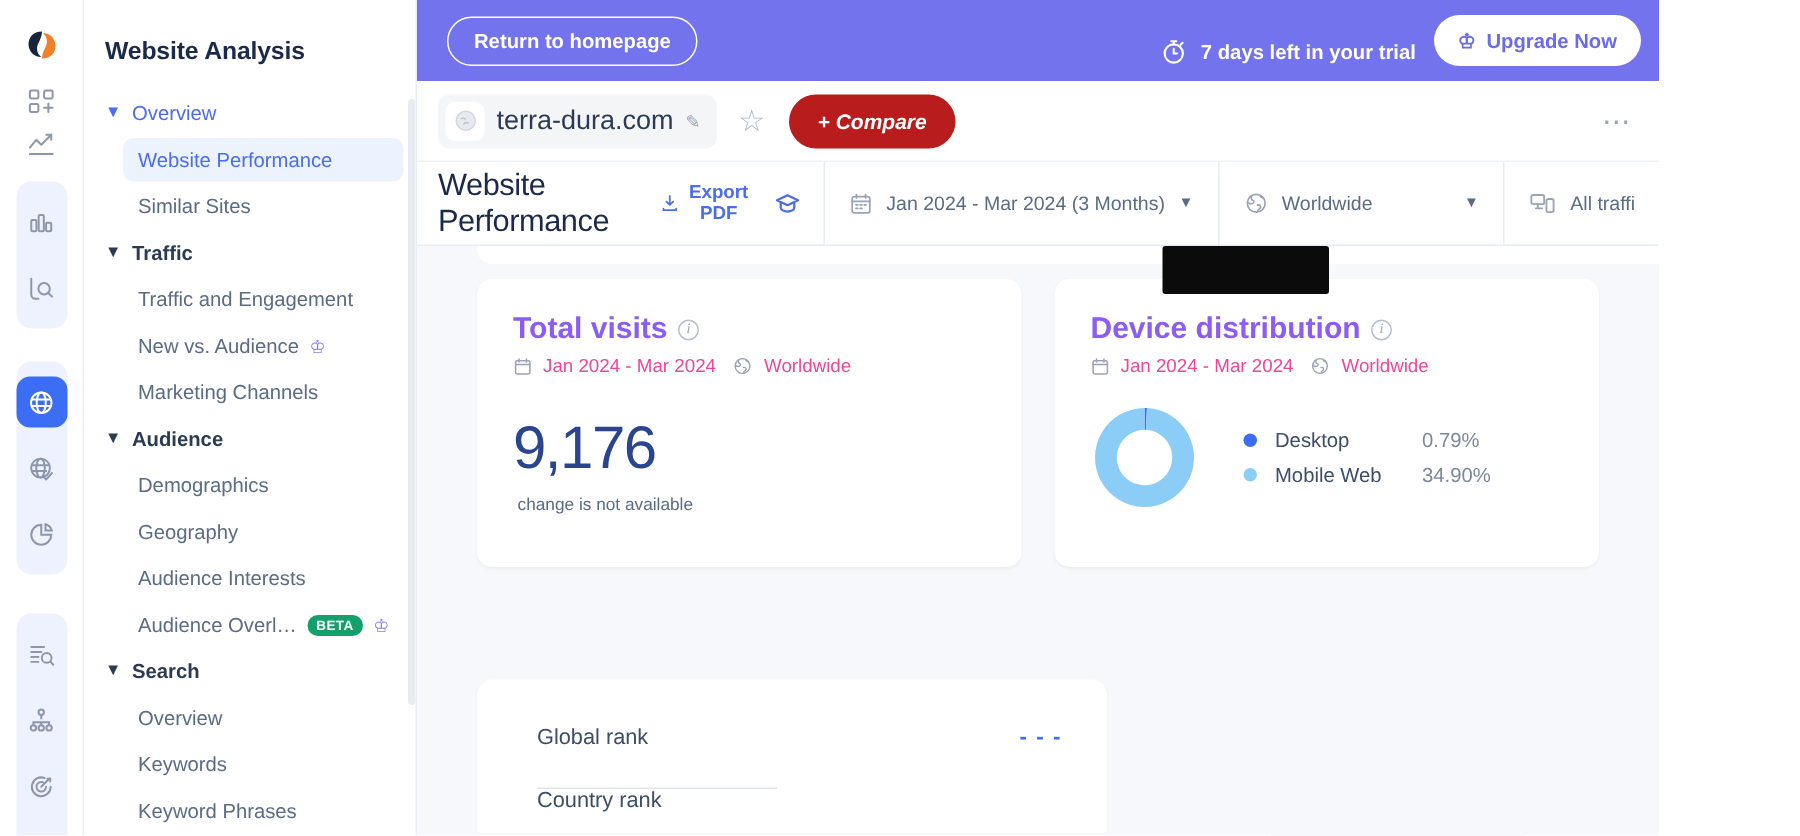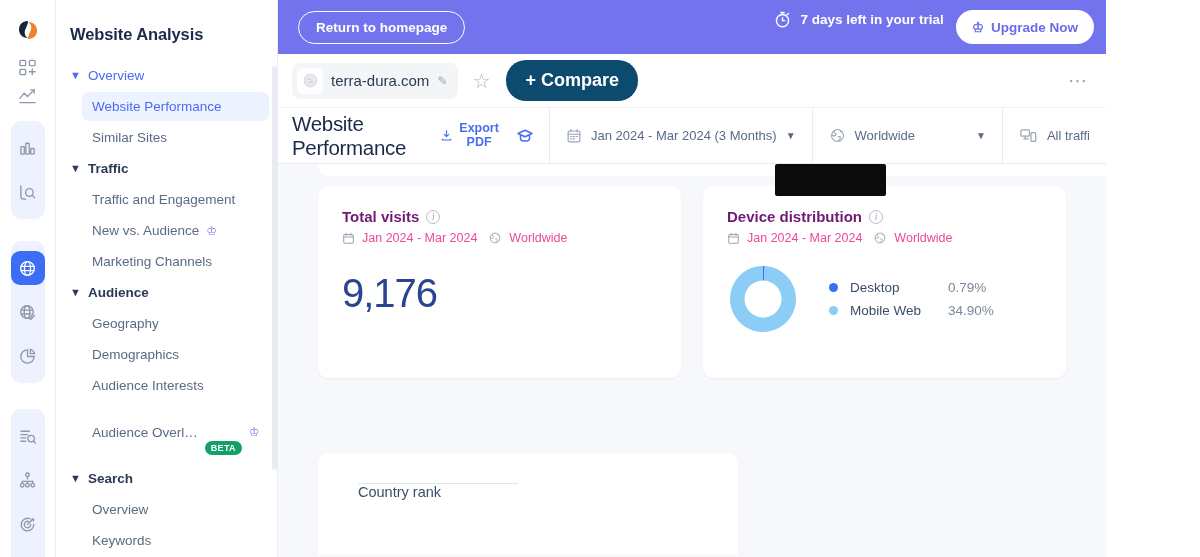--- a/index.html
+++ b/index.html
@@ -67,67 +67,67 @@
     white-space: nowrap;
   }
   .nav-item.selected { background: #edf2ff; color: #4a6cf0; }
   .nav-item.selected::after {
     content: ""; position: absolute; right: -12px; top: 3px;
     width: 3px; height: 22px; background: #3b6ef5; border-radius: 2px;
   }
   .crown { color: #8d7bf0; font-size: 12px; }
   .beta {
     background: #14a06b; color: #fff; font-size: 9px; font-weight: bold;
-    padding: 2px 6px; border-radius: 9px; letter-spacing: .3px; margin-top: 32px;
+    padding: 2px 6px; border-radius: 9px; letter-spacing: .3px;
   }
   .side-scroll {
     position: absolute; left: 216px; top: 66px;
     width: 5px; height: 404px; background: #e8ebf1; border-radius: 3px;
   }
 
   
   .main { position: absolute; left: 278px; top: 0; width: 828px; height: 557px; background: #f6f8fc; }
 
   .promo {
     height: 54px; background: #7273ed;
     display: flex; align-items: center; padding: 0 12px 0 20px;
   }
   .ghost-btn {
     border: 1.5px solid #ffffff; border-radius: 20px;
     color: #ffffff; font-size: 13.5px; font-weight: bold;
     padding: 8px 17px; cursor: pointer; background: transparent;
   }
-  .promo-right { margin-left: auto; display: flex; align-items: flex-start; gap: 12px; }
+  .promo-right { margin-left: auto; display: flex; align-items: flex-end; gap: 12px; }
   .trial { color: #ffffff; font-size: 13.5px; font-weight: bold; display:flex; align-items:center; gap: 9px; }
   .upgrade {
     background: #ffffff; color: #6a6bea; border: none; border-radius: 20px;
     font-size: 13.5px; font-weight: bold; padding: 9px 16px; cursor: pointer;
     display: flex; align-items: center; gap: 7px;
   }
 
   .domainbar {
     height: 54px; background: #ffffff;
     display: flex; align-items: center; padding: 0 18px 0 14px;
     border-bottom: 1px solid #eef1f6;
   }
   .chip {
     display: flex; align-items: center; gap: 8px;
     background: #f4f5f7; border-radius: 8px; padding: 5px 11px 5px 5px; cursor: pointer;
   }
   .chip-fav {
     width: 26px; height: 26px; border-radius: 6px; background: #ffffff;
     display: flex; align-items: center; justify-content: center;
   }
-  .chip-text { font-size: 15px; color: #2b3a55; }
+  .chip-text { font-size: 18px; color: #2b3a55; }
   .pencil { color: #9aa3b5; font-size: 12px; }
   .star { margin-left: 14px; color: #aeb6c6; font-size: 20px; cursor: pointer; }
   .compare {
-    margin-left: 16px; background: #0c4a6e; color: #fff; border: none;
-    border-radius: 20px; font-size: 18px; font-weight: bold;
-    padding: 10px 19px; cursor: pointer;
+    margin-left: 16px; background: #b91c1c; color: #fff; border: none;
+    border-radius: 20px; font-size: 14px; font-weight: bold;
+    padding: 10px 19px; cursor: pointer; font-style: italic;
   }
   .kebab { margin-left: auto; color: #9aa3b5; font-size: 19px; letter-spacing: 1px; cursor: pointer; }
 
   .toolbar {
     height: 56px; background: #ffffff; display: flex; align-items: stretch;
     border-bottom: 1px solid #e7ebf3;
   }
   .tb-left { display: flex; align-items: center; gap: 16px; padding: 0 14px 0 14px; }
   .page-title { font-size: 20.5px; color: #1b2a4a; letter-spacing: -0.3px; }
   .export {
@@ -161,21 +161,21 @@
     padding: 44px 0 0 42px; font-size: 20px; color: #1b2a4a; letter-spacing: -0.2px;
   }
   .cards { display: flex; gap: 22px; padding: 22px 40px 0 40px; }
   .card {
     background: #ffffff; border-radius: 10px; padding: 22px 24px 20px 24px;
     box-shadow: 0 1px 2px rgba(20,40,80,.05);
   }
   .card.visits { width: 400px; height: 192px; }
   .card.device { width: 400px; height: 192px; }
   .card-head { display: flex; align-items: center; gap: 7px; }
-  .card-title { font-size: 15px; font-weight: bold; color: #701a75; }
+  .card-title { font-size: 20px; font-weight: bold; color: #8b5cf6; }
   .info {
     width: 14px; height: 14px; border-radius: 50%; border: 1.2px solid #b6bdcc;
     color: #97a0b2; font-size: 9.5px; display: flex; align-items: center; justify-content: center;
     font-style: italic; font-family: "Liberation Serif", serif;
   }
   .card-sub {
     margin-top: 6px; display: flex; align-items: center; gap: 7px;
     font-size: 12.5px; color: #ec4899;
   }
   .big-number { margin-top: 26px; font-size: 40px; color: #2b4490; letter-spacing: -1px; font-weight: normal; }
@@ -332,24 +332,24 @@
       </div>
       <div class="nav-item">
         <span>Marketing Channels</span>
       </div>
 
       <div class="nav-group dark">
         <span class="chev">▼</span>
         <span class="gl">Audience</span>
       </div>
       <div class="nav-item">
+        <span>Demographics</span>
+      </div>
+      <div class="nav-item">
         <span>Geography</span>
-      </div>
-      <div class="nav-item">
-        <span>Demographics</span>
       </div>
       <div class="nav-item">
         <span>Audience Interests</span>
       </div>
       <div class="nav-item">
         <span>Audience Overl…</span>
         <span class="beta">BETA</span>
         <span class="crown">♔</span>
       </div>
 
@@ -493,20 +493,21 @@
             <span>Jan 2024 - Mar 2024</span>
             <span style="margin-left:4px">
               <svg width="14" height="14" viewBox="0 0 20 20" fill="none" stroke="#9aa3b5" stroke-width="1.3">
                 <circle cx="10" cy="10" r="7"></circle>
                 <path d="M6.6 4.3c-1.2 1.4-.4 3 .8 3.4 1.3.4.7 2 -.4 2.5-1.1.5-2.6 0-3.6-1M13 4.3c.4 1.3 2.2 1 2.9 2.2M11 16.6c.2-1.6 1.6-1.9 2.3-3.1.6-1.1-.4-2.2-1.6-2.2h-1.3" stroke-linejoin="round"></path>
               </svg>
             </span>
             <span>Worldwide</span>
           </div>
           <div class="big-number">9,176</div>
+          <div class="change-note">change is not available</div>
         </div>
 
         <div class="card device">
           <div class="card-head">
             <span class="card-title">Device distribution</span>
             <span class="info">i</span>
           </div>
           <div class="card-sub">
             <span>
               <svg width="13" height="13" viewBox="0 0 18 18" fill="none" stroke="#9aa3b5" stroke-width="1.4">
@@ -539,20 +540,24 @@
                 <span class="dot" style="background:#8ccdf7"></span>
                 <span class="legend-label">Mobile Web</span>
                 <span class="legend-val">34.90%</span>
               </div>
             </div>
           </div>
         </div>
       </div>
 
       <div class="card ranks">
+        <div class="rank-row">
+          <span>Global rank</span>
+          <span class="dash">- - -</span>
+        </div>
         <div class="rank-div"></div>
         <div class="rank-row">
           <span>Country rank</span>
         </div>
       </div>
     </div>
   </div>
 </div>
 
 </body></html>

